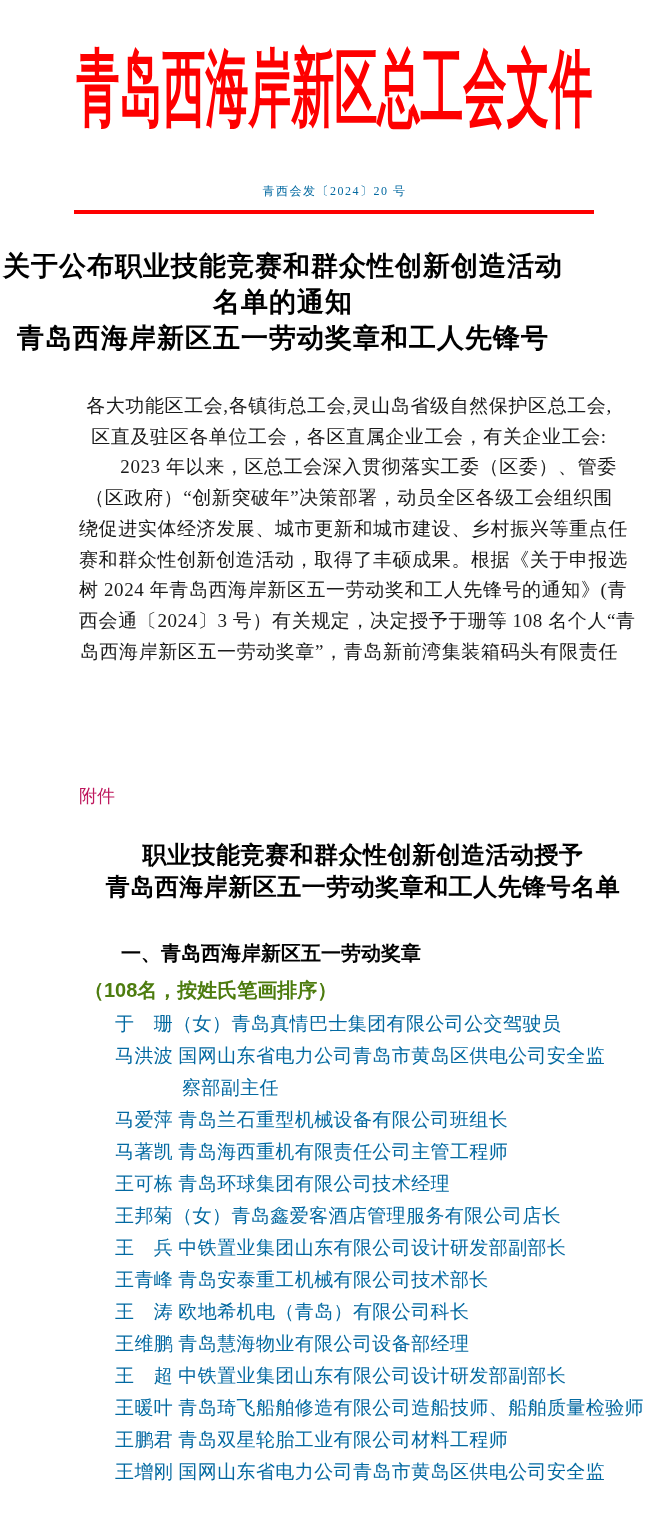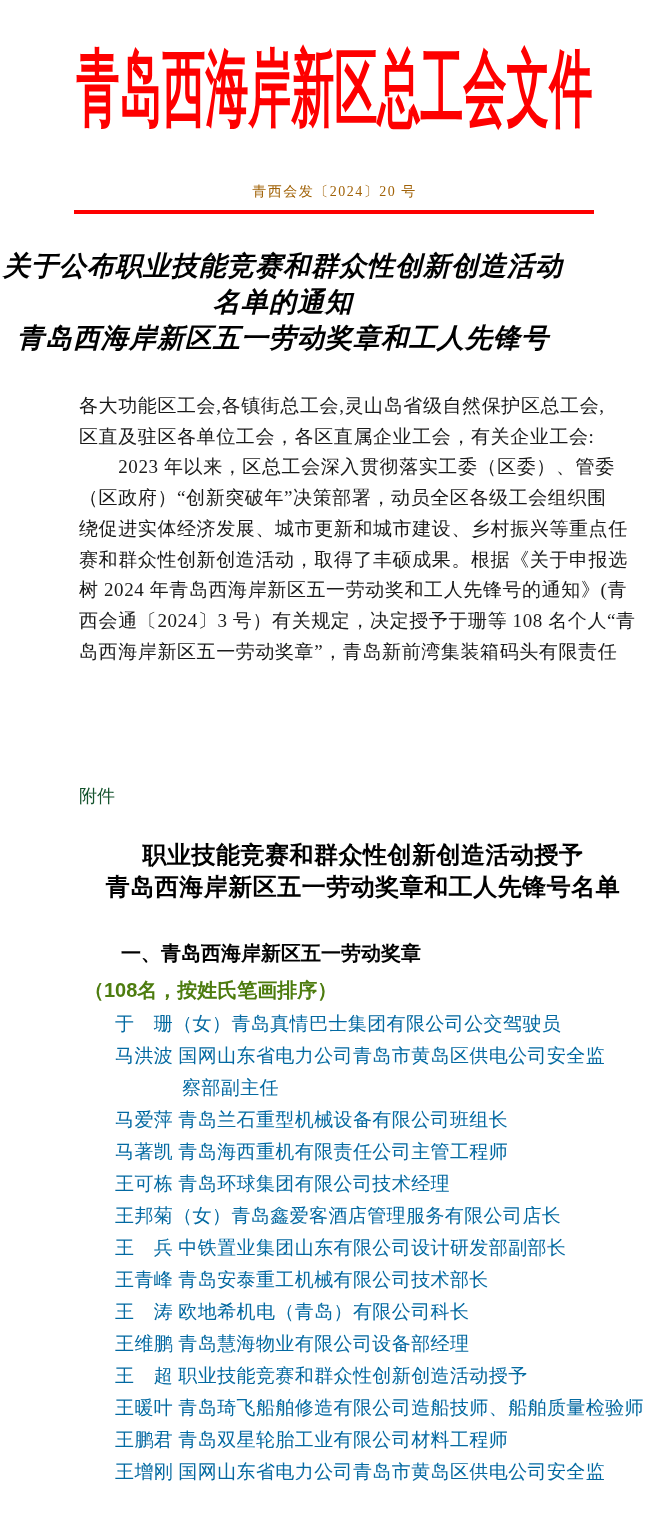--- a/index.html
+++ b/index.html
@@ -24,51 +24,51 @@
   .masthead .org-title{
     display:inline-block;white-space:nowrap;
     font-size:43px;font-weight:bold;letter-spacing:0px;
     color:var(--accent_red,#fe0000);
     transform:scaleY(1.95);transform-origin:50% 0;
     font-family:"Liberation Serif","DejaVu Serif",serif;
   }
 
   .doc-number{
     position:absolute;top:183px;left:0;width:669px;
-    text-align:center;font-size:14px;letter-spacing:1.5px;
-    color:#a16207;
+    text-align:center;font-size:12px;letter-spacing:1.5px;
+    color:#0369a1;
   }
 
   .red-rule{
     position:absolute;top:210px;left:74px;width:520px;height:4px;
     background:var(--accent_red,#fe0000);
   }
 
   
   .doc-title{
     position:absolute;top:248px;left:0;width:566px;
     text-align:center;font-weight:bold;
     font-size:27px;line-height:36px;letter-spacing:1px;
     color:#000;
-    font-style:italic;
   }
 
   
   .body-text{
     position:absolute;top:391px;left:79px;width:540px;
     font-size:19px;line-height:30.7px;letter-spacing:0.6px;
     color:#1a1a1a;
+    text-align:center;
   }
   .body-text .line{white-space:nowrap;}
 
   
   .attachment-label{
     position:absolute;top:784px;left:79px;
     font-family:"Liberation Sans","DejaVu Sans",sans-serif;
-    font-size:18px;color:#14532d;
+    font-size:18px;color:#be185d;
   }
   .attachment-title{
     position:absolute;top:839px;left:0;width:668px;
     text-align:center;font-weight:bold;
     font-size:24px;line-height:32px;letter-spacing:0.5px;color:#000;margin-left:29px;
   }
   .section-heading{
     position:absolute;top:940px;left:121px;
     font-family:"Liberation Sans","DejaVu Sans",sans-serif;
     font-weight:bold;font-size:20px;color:#000000;
@@ -136,19 +136,19 @@
     <div class="award-item">马洪波 国网山东省电力公司青岛市黄岛区供电公司安全监
 察部副主任</div>
     <div class="award-item">马爱萍 青岛兰石重型机械设备有限公司班组长</div>
     <div class="award-item">马著凯 青岛海西重机有限责任公司主管工程师</div>
     <div class="award-item">王可栋 青岛环球集团有限公司技术经理</div>
     <div class="award-item">王邦菊（女）青岛鑫爱客酒店管理服务有限公司店长</div>
     <div class="award-item">王　兵 中铁置业集团山东有限公司设计研发部副部长</div>
     <div class="award-item">王青峰 青岛安泰重工机械有限公司技术部长</div>
     <div class="award-item">王　涛 欧地希机电（青岛）有限公司科长</div>
     <div class="award-item">王维鹏 青岛慧海物业有限公司设备部经理</div>
-    <div class="award-item">王　超 职业技能竞赛和群众性创新创造活动授予</div>
+    <div class="award-item">王　超 中铁置业集团山东有限公司设计研发部副部长</div>
     <div class="award-item">王暖叶 青岛琦飞船舶修造有限公司造船技师、船舶质量检验师</div>
     <div class="award-item">王鹏君 青岛双星轮胎工业有限公司材料工程师</div>
     <div class="award-item">王增刚 国网山东省电力公司青岛市黄岛区供电公司安全监</div>
   </div>
 
 </div>
 
 </body></html>

